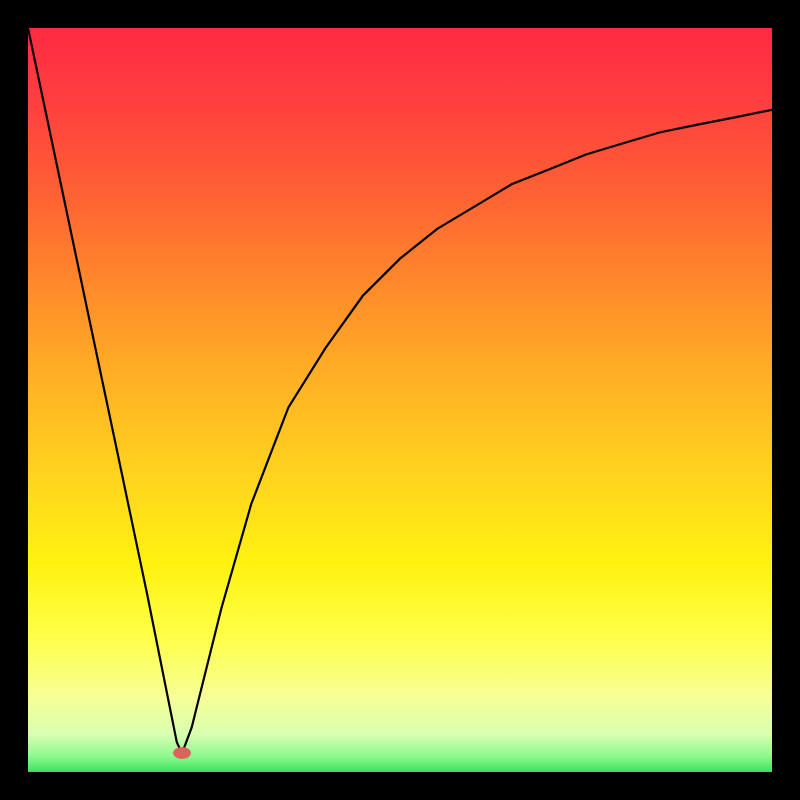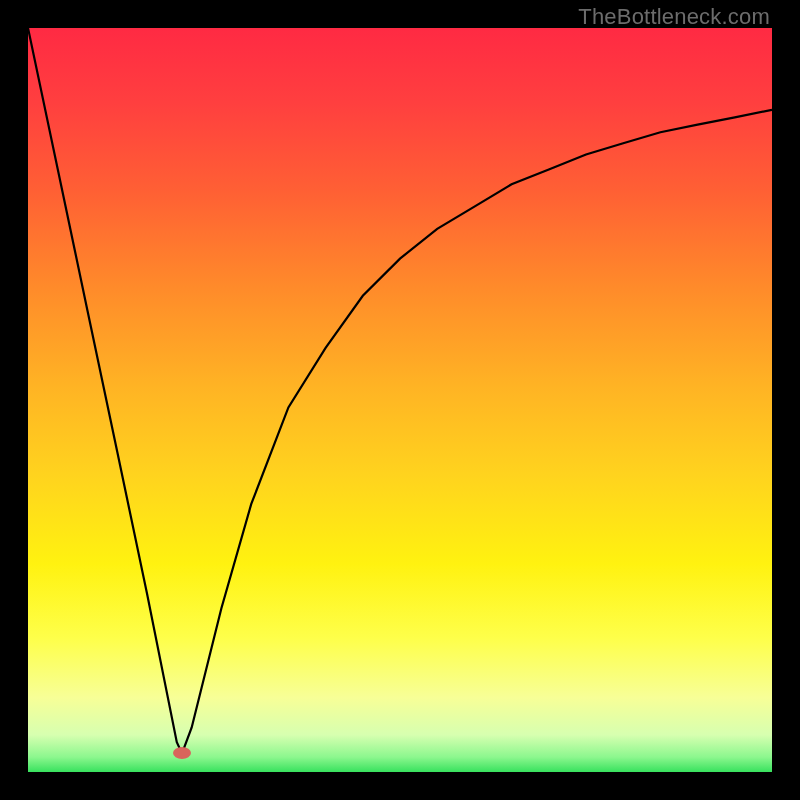--- a/index.html
+++ b/index.html
@@ -52,21 +52,20 @@
     border-radius: 50%;
     background: #d9645b;
     transform: translate(-50%, -50%);
   }
 </style>
 </head>
 <body>
 
 <div class="frame">
 
-  <div class="watermark">TheBottleneck.com</div>
 
   <div class="plot-area">
 
     <svg class="gradient-bg" viewBox="0 0 744 744" preserveAspectRatio="none">
       <defs>
         <linearGradient id="bg-grad" x1="0" y1="0" x2="0" y2="1">
             <stop offset="0%" stop-color="#ff2a43"></stop>
             <stop offset="10%" stop-color="#ff3f3f"></stop>
             <stop offset="22%" stop-color="#ff6034"></stop>
             <stop offset="35%" stop-color="#ff8b2a"></stop>

